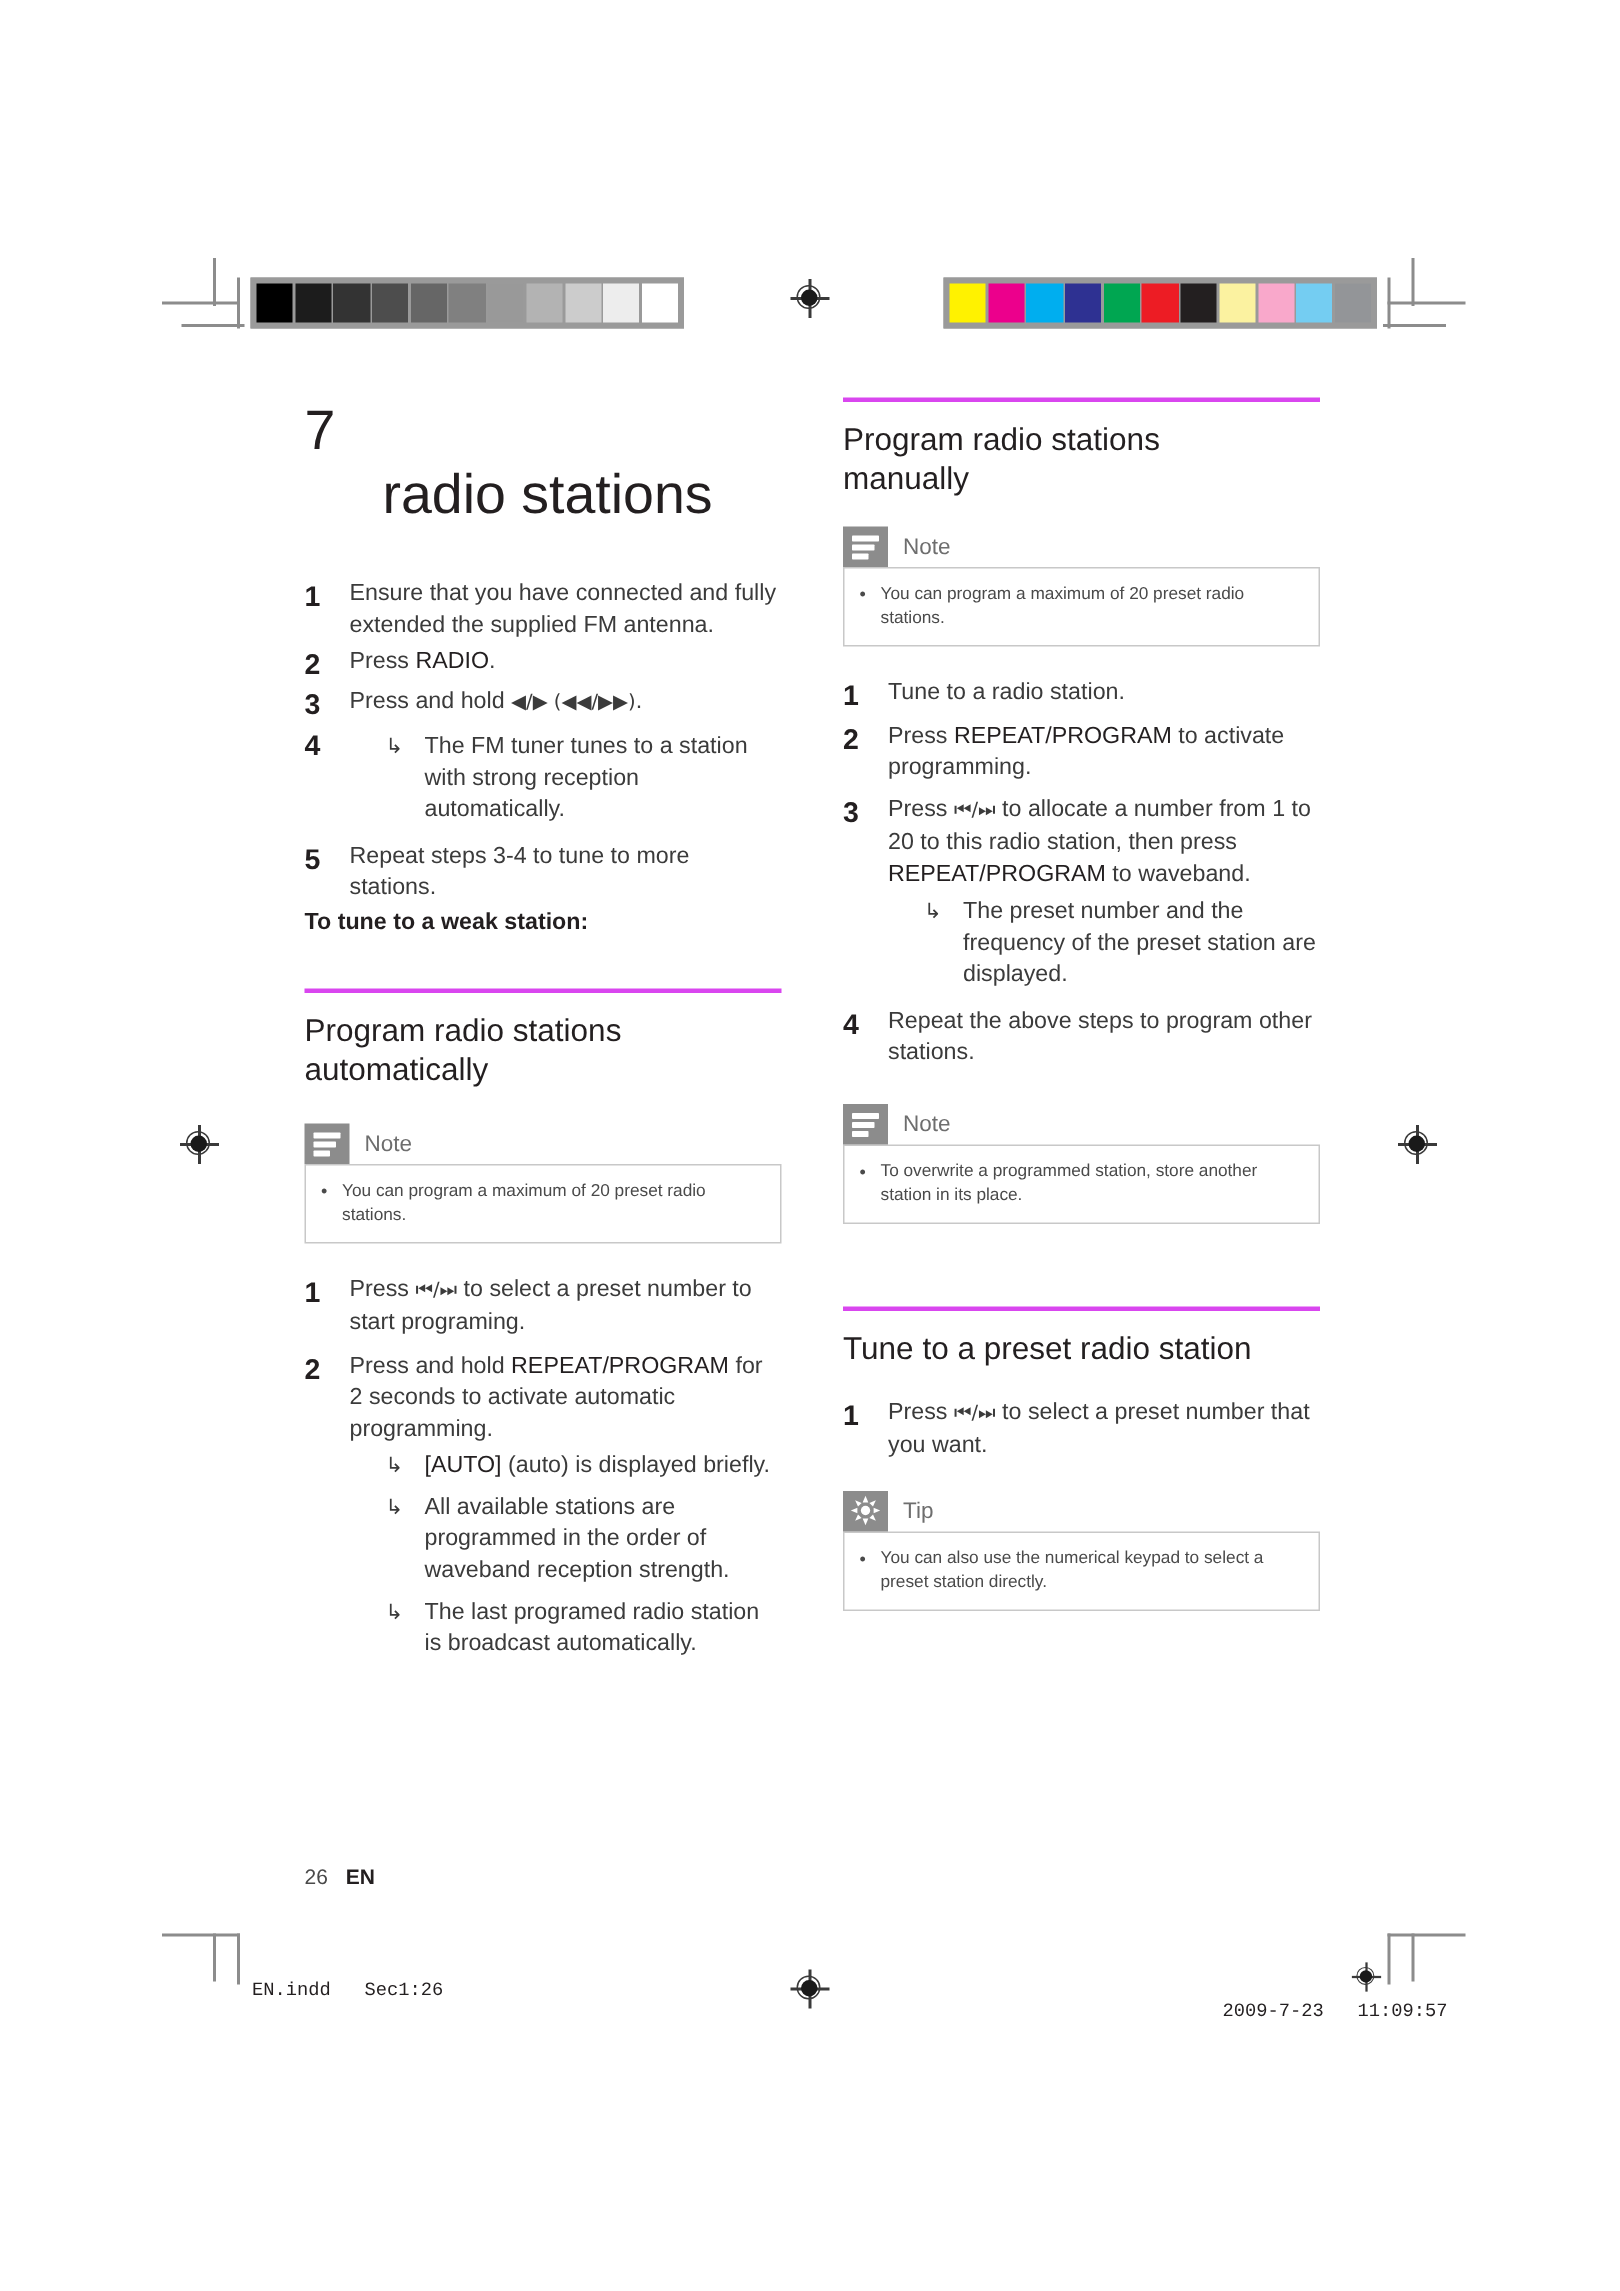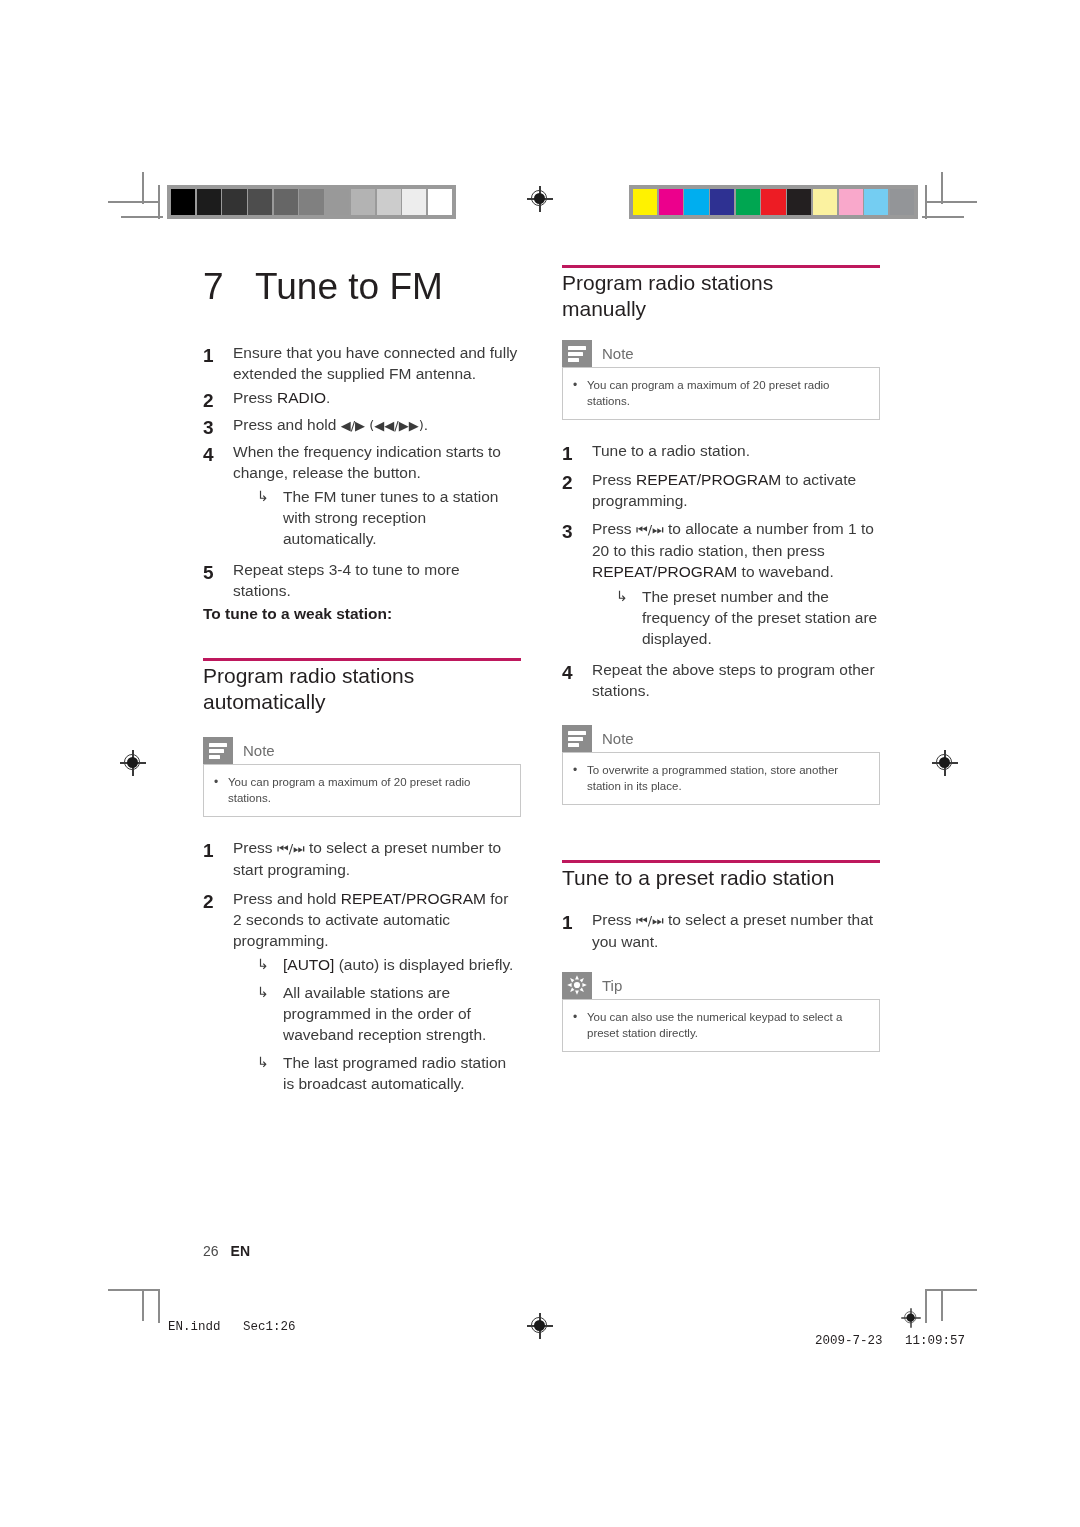--- a/index.html
+++ b/index.html
@@ -85,22 +85,22 @@
   }
   .chapter-title {
     font-size: 37px;
     line-height: 43px;
     font-weight: 400;
     color: #231f20;
   }
 
   
   .section-head {
-    border-top: 3px solid #be185d;
-    padding-top: 2px;
+    border-top: 3px solid #d946ef;
+    padding-top: 13px;
     margin-bottom: 22px;
   }
   .section-head-text {
     font-size: 21px;
     line-height: 26px;
     font-weight: 400;
     color: #231f20;
   }
   .section-head.tight { margin-bottom: 16px; }
 
@@ -319,21 +319,22 @@
     </div>
 </div>
 
 <div class="page">
 
   <div class="col col-left">
 
     <div class="chapter">
       <div class="chapter-num">7</div>
       <div class="chapter-title">
-        <span>Tune to FM</span><br>
+        <br>
+        <span>radio stations</span>
       </div>
     </div>
 
     <div class="steps">
 
       <div class="step" style="margin-bottom:3px;">
         <div class="step-num">1</div>
         <div class="step-body">Ensure that you have connected and fully extended the supplied FM antenna.</div>
       </div>
 
@@ -347,21 +348,20 @@
       <div class="step">
         <div class="step-num">3</div>
         <div class="step-body">
           <span>Press and hold </span><span class="glyph">◀/▶ (◀◀/▶▶)</span><span>.</span>
         </div>
       </div>
 
       <div class="step">
         <div class="step-num">4</div>
         <div class="step-body">
-          <span>When the frequency indication starts to change, release the button.</span>
           <div class="result" style="margin-left:24px;">
             <div class="result-arrow">↳</div>
             <div class="result-text">The FM tuner tunes to a station with strong reception automatically.</div>
           </div>
         </div>
       </div>
 
       <div class="step" style="margin-top:10px;">
         <div class="step-num">5</div>
         <div class="step-body">Repeat steps 3-4 to tune to more stations.</div>

